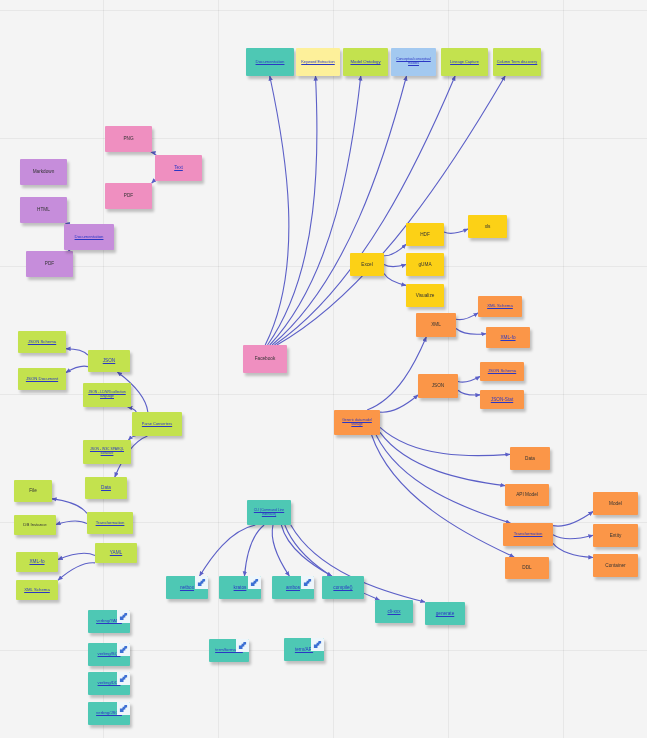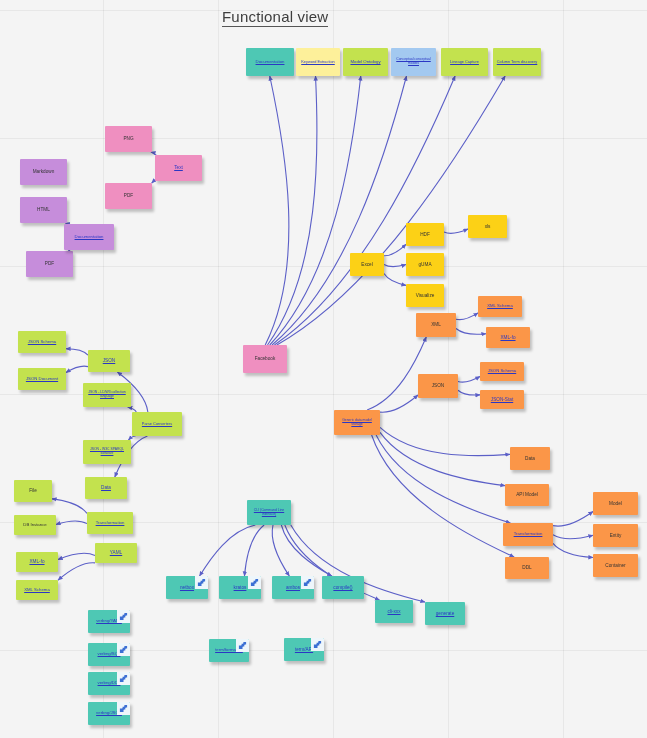--- a/index.html
+++ b/index.html
@@ -106,21 +106,20 @@
       <path d="M87,523.6133333333333 C77.55450666666667,518.4053333333334 64.61386666666667,521.7285333333333 56,524.44" fill="none" stroke="#5b5fc7" stroke-width="1.1" marker-end="url(#ah)"></path>
       <path d="M95,555.3924050632911 C83.15812658227847,550.1449620253165 68.02278481012658,555.4673417721518 58,559.6075949367089" fill="none" stroke="#5b5fc7" stroke-width="1.1" marker-end="url(#ah)"></path>
       <path d="M95,562.8354430379746 C80.85007594936708,561.5221772151899 66.97367088607594,572.3524050632911 58,580.1645569620254" fill="none" stroke="#5b5fc7" stroke-width="1.1" marker-end="url(#ah)"></path>
       <path d="M255.33333333333334,525 C229.62933333333334,530.48624 211.1061333333333,557.2592000000001 199.57333333333332,576" fill="none" stroke="#5b5fc7" stroke-width="1.1" marker-end="url(#ah)"></path>
       <path d="M264.1666666666667,525 C249.2746666666667,536.8292799999999 245.88826666666665,560.1424000000001 244.44666666666666,576" fill="none" stroke="#5b5fc7" stroke-width="1.1" marker-end="url(#ah)"></path>
       <path d="M273,525 C268.92,543.1723199999999 280.67040000000003,563.0256 289.32,576" fill="none" stroke="#5b5fc7" stroke-width="1.1" marker-end="url(#ah)"></path>
       <path d="M281.3333333333333,525 C287.4533333333333,549.1563199999999 313.4837333333333,565.7456000000001 331.6533333333333,576" fill="none" stroke="#5b5fc7" stroke-width="1.1" marker-end="url(#ah)"></path>
       <path d="M284.7828282828283,525 C299.9919191919192,564.1666666666666 346.9646464646465,586.5757575757576 379.479797979798,600" fill="none" stroke="#5b5fc7" stroke-width="1.1" marker-end="url(#ah)"></path>
       <path d="M290.78217821782175,525 C317.49152475247524,571.7291548154816 381.2571917191719,591.1937893789379 425,602.0227272727273" fill="none" stroke="#5b5fc7" stroke-width="1.1" marker-end="url(#ah)"></path>
     </svg>
-  <div id="title">Functional view</div>
   <div id="nodes">
       <div class="node c-teal" style="left: 246px; top: 48px; width: 48px; height: 28px;">
         <span class="lbl-link" style="font-size: 4.3px;">Documentation</span>
       </div>
       <div class="node c-yellowp" style="left: 296px; top: 48px; width: 44px; height: 28px;">
         <span class="lbl-link" style="font-size: 3.9px;">Keyword Extraction</span>
       </div>
       <div class="node c-lime" style="left: 343px; top: 48px; width: 45px; height: 28px;">
         <span class="lbl-link" style="font-size: 4.3px;">Model Ontology</span>
       </div>

